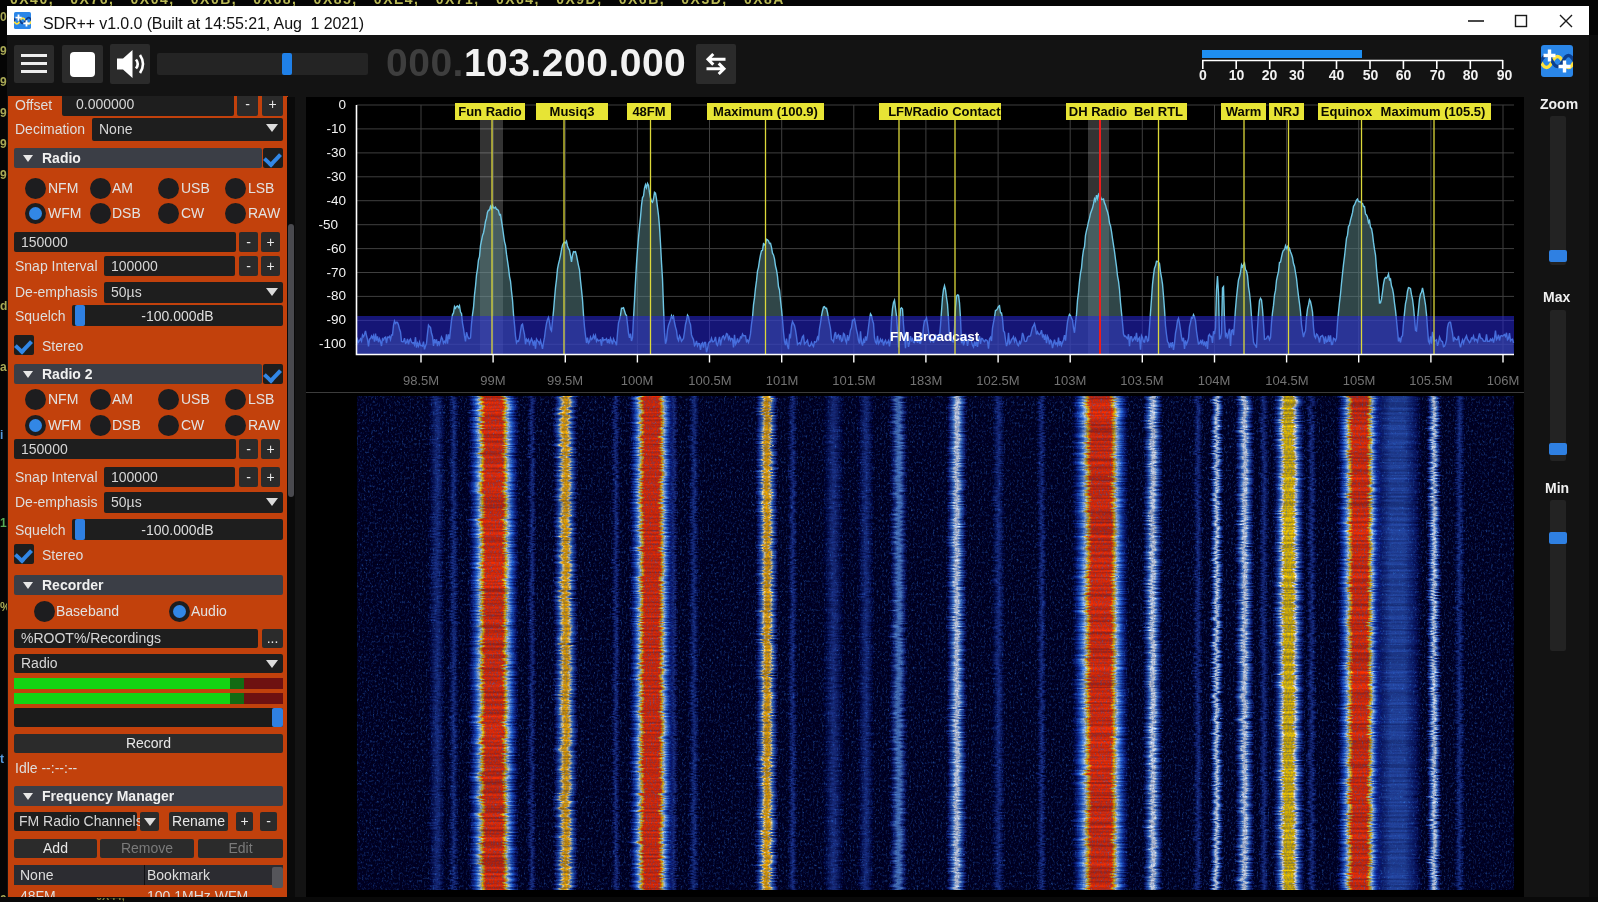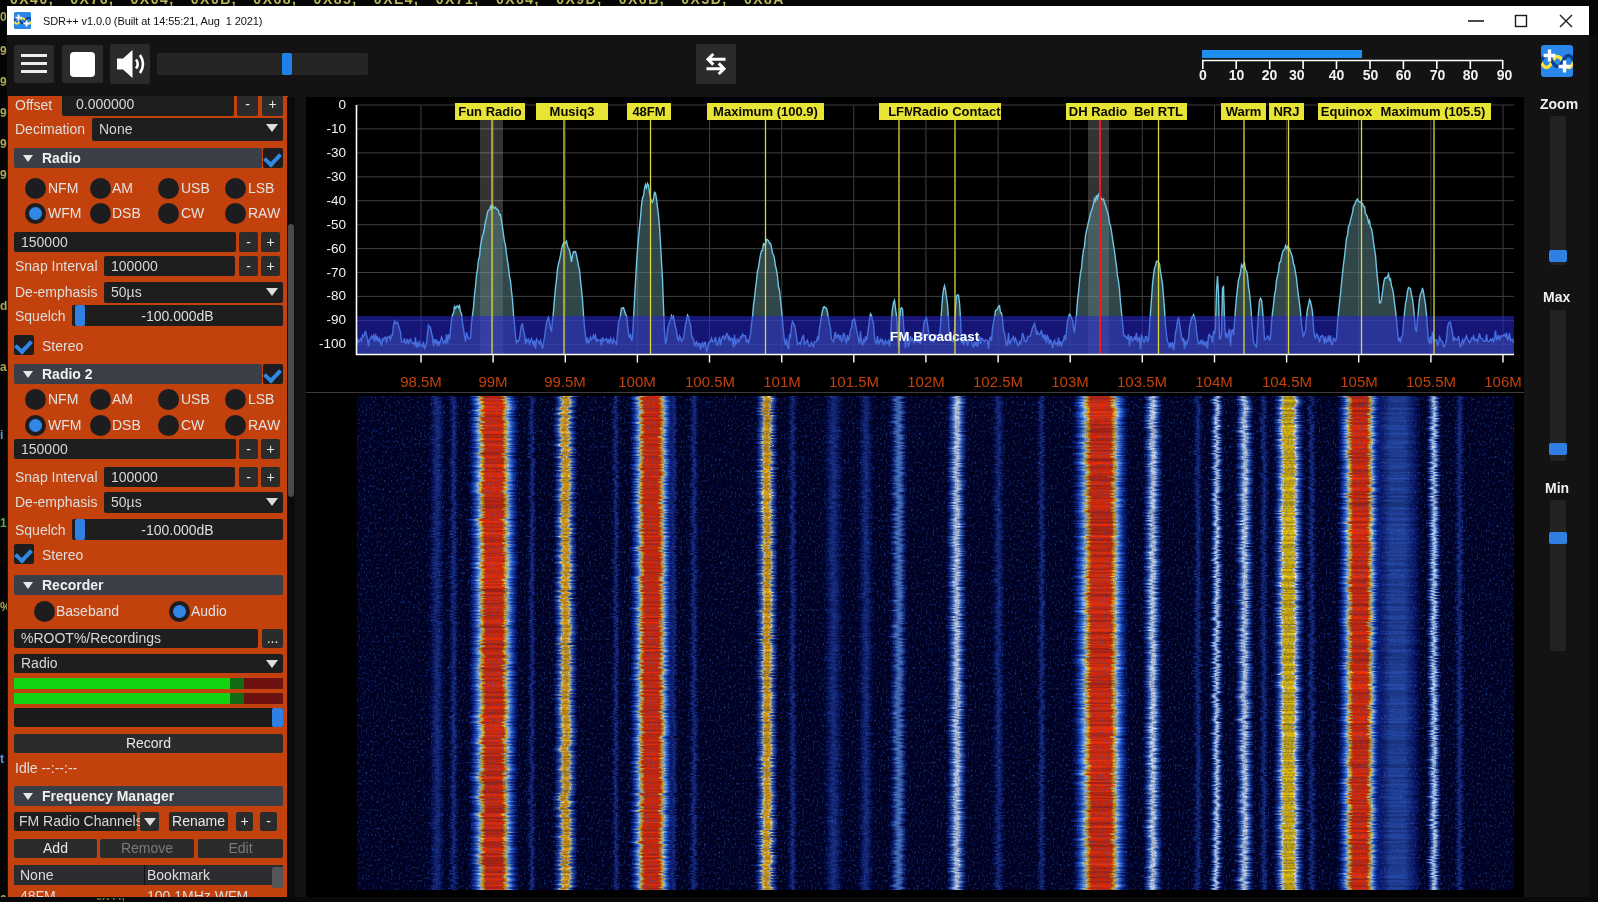--- a/index.html
+++ b/index.html
@@ -1,20 +1,20 @@
 <!DOCTYPE html>
 <html><head><meta charset="utf-8"><style>
 *{margin:0;padding:0;box-sizing:border-box}
 html,body{width:1598px;height:902px;overflow:hidden;background:#0a0a0a;font-family:"Liberation Sans",sans-serif;}
 .abs{position:absolute}
 #stage{position:absolute;left:0;top:0;width:1598px;height:902px;background:#050505}
 .hexrow{position:absolute;left:10px;top:0;width:775px;height:7px;color:#b9b955;font-size:14px;font-weight:bold;letter-spacing:1.5px;white-space:nowrap;overflow:hidden}.hexrow span{position:relative;top:-9px;display:inline-block}
 .lglyph{position:absolute;width:8px;font-size:12px;font-weight:bold;color:#a8a855}
 .titlebar{position:absolute;left:7px;top:6px;width:1582px;height:29px;background:#fff}
-.tb-title{position:absolute;left:36px;top:9px;font-size:11px;color:#111;letter-spacing:-0.1px}
+.tb-title{position:absolute;left:36px;top:9px;font-size:16px;color:#111;letter-spacing:-0.1px}
 .app{position:absolute;left:7px;top:35px;width:1591px;height:862px;background:#131313}
 .btn{position:absolute;background:#2b2b2b;border-radius:2px}
 .freq{position:absolute;left:386px;top:41px;font-size:39px;font-weight:bold;letter-spacing:0.5px;color:#f2f2f2;white-space:nowrap}
 .freq .dim{color:#3e3e3e}
 .sidebar{position:absolute;left:8px;top:96px;width:280px;height:809px;overflow:hidden;background:#c2410c}
 .lab{position:absolute;color:#dedede;font-size:14px;white-space:nowrap}
 .field{position:absolute;background:#1e1e1e;border-radius:2px;color:#d6d6d6;font-size:14px;white-space:nowrap}
 .field span{position:relative;top:2px;left:7px}
 .sbtn{position:absolute;background:#2b2b2b;border-radius:2px;color:#e8e8e8;font-size:14px;text-align:center}
 .hdr{position:absolute;left:6px;width:248px;height:20px;background:#3b3e46;border-radius:2px;color:#f0f0f0;font-size:14px;font-weight:bold}
@@ -23,21 +23,21 @@
 .chk{position:absolute;width:20px;height:20px;background:#1d1d1d;border-radius:2px}
 .rc{position:absolute;width:21px;height:21px;border-radius:50%;background:#1d1d1f}
 .rc.on::after{content:"";position:absolute;left:4px;top:4px;width:13px;height:13px;border-radius:50%;background:#3287e6}
 .rlab{position:absolute;color:#e2e2e2;font-size:14px}
 .combo{position:absolute;background:#1e1e1e;border-radius:2px;color:#d6d6d6;font-size:14px}
 .combo .ca{position:absolute;right:5px;top:6px;width:0;height:0;border-left:6px solid transparent;border-right:6px solid transparent;border-top:8px solid #dcdcdc}
 .check::after{content:"";position:absolute;left:4px;top:2px;width:7px;height:12px;border:solid #3287e6;border-width:0 4px 4px 0;transform:rotate(43deg)}
 svg{display:block}
 .tag{position:absolute;top:103px;height:17px;background:#e7e435;color:#0a0a00;font-size:13px;font-weight:bold;text-align:center;line-height:17px;white-space:nowrap}
 .dbl{position:absolute;width:44px;text-align:right;color:#f2f2f2;font-size:13.5px}
-.fql{position:absolute;width:80px;text-align:center;color:#c2410c;font-size:15px;top:373px}
+.fql{position:absolute;width:80px;text-align:center;color:#737373;font-size:13px;top:373px}
 .rail{position:absolute;color:#f0f0f0;font-size:14px;font-weight:bold}
 .vtrack{position:absolute;width:16px;background:#232323;border-radius:2px}
 .vhandle{position:absolute;width:18px;height:12px;background:#2f80e2;border-radius:2px}
 </style></head>
 <body>
 <div id="stage">
 
   <div class="hexrow"><span>0X40,&nbsp;&nbsp; 0X76,&nbsp;&nbsp; 0X04,&nbsp;&nbsp; 0X0B,&nbsp;&nbsp; 0X68,&nbsp;&nbsp; 0X85,&nbsp;&nbsp; 0XE4,&nbsp;&nbsp; 0X71,&nbsp;&nbsp; 0X64,&nbsp;&nbsp; 0X9D,&nbsp;&nbsp; 0X6B,&nbsp;&nbsp; 0X3D,&nbsp;&nbsp; 0X8A,&nbsp;&nbsp; 0X36,&nbsp;&nbsp; 0X72,&nbsp;&nbsp; 0X44,&nbsp;&nbsp; 0X55</span></div>
   <div class="lglyph" style="top:10px">0</div>
   <div class="lglyph" style="top:44px">9</div>
@@ -88,20 +88,21 @@
   </div>
   <div class="btn" style="left:110px;top:44px;width:40px;height:40px">
     <svg class="abs" style="left:0px;top:0px" width="40" height="40" viewBox="0 0 40 40">
       <path d="M7 14.5 h6 l9.5-8.5 v28 l-9.5-8.5 h-6 z" fill="#fff"></path>
       <path d="M26 15.5 Q29.5 20 26 24.5" stroke="#fff" stroke-width="2.6" fill="none"></path>
       <path d="M30 11 Q36 20 30 29" stroke="#fff" stroke-width="2.6" fill="none"></path>
     </svg>
   </div>
   <div class="abs" style="left:157px;top:53px;width:211px;height:22px;background:#242424;border-radius:2px"></div>
   <div class="abs" style="left:282px;top:53px;width:10px;height:22px;background:#1f80e8;border-radius:2px"></div>
+  <div class="freq"><span class="dim">000.</span>103.200.000</div>
   <div class="btn" style="left:696px;top:44px;width:40px;height:40px">
     <svg class="abs" style="left:0px;top:0px" width="40" height="40" viewBox="0 0 40 40">
       <path d="M29.5 15.3 H12 M17.3 10 L12 15.3 L17.3 20.6" stroke="#fff" stroke-width="3" fill="none"></path>
       <path d="M10.5 24.7 H28 M22.7 19.4 L28 24.7 L22.7 30" stroke="#fff" stroke-width="3" fill="none"></path>
     </svg>
   </div>
 
   <div class="abs" style="left:1202px;top:50px;width:160px;height:8px;background:#1e8ef0"></div>
   <svg class="abs" style="left:1196px;top:58px" width="320" height="12" viewBox="0 0 320 12">
     <path d="M6 2.5 H307" stroke="#fff" stroke-width="1.6"></path>
@@ -208,35 +209,35 @@
         <path d="M1503.0 354.5 V362.5"></path>
       </g>
     </g>
   </svg>
 
   <div class="dbl" style="left:302px;top:97px">0</div>
   <div class="dbl" style="left:302px;top:121px">-10</div>
   <div class="dbl" style="left:302px;top:145px">-30</div>
   <div class="dbl" style="left:302px;top:169px">-30</div>
   <div class="dbl" style="left:302px;top:193px">-40</div>
-  <div class="dbl" style="left:302px;top:217px">-50</div>
+  <div class="dbl" style="left:294px;top:217px">-50</div>
   <div class="dbl" style="left:302px;top:241px">-60</div>
   <div class="dbl" style="left:302px;top:265px">-70</div>
   <div class="dbl" style="left:302px;top:288px">-80</div>
   <div class="dbl" style="left:302px;top:312px">-90</div>
   <div class="dbl" style="left:302px;top:336px">-100</div>
 
   <div class="fql" style="left:381px">98.5M</div>
   <div class="fql" style="left:453px">99M</div>
   <div class="fql" style="left:525px">99.5M</div>
   <div class="fql" style="left:597px">100M</div>
   <div class="fql" style="left:670px">100.5M</div>
   <div class="fql" style="left:742px">101M</div>
   <div class="fql" style="left:814px">101.5M</div>
-  <div class="fql" style="left:886px">102M</div>
+  <div class="fql" style="left:886px">183M</div>
   <div class="fql" style="left:958px">102.5M</div>
   <div class="fql" style="left:1030px">103M</div>
   <div class="fql" style="left:1102px">103.5M</div>
   <div class="fql" style="left:1174px">104M</div>
   <div class="fql" style="left:1247px">104.5M</div>
   <div class="fql" style="left:1319px">105M</div>
   <div class="fql" style="left:1391px">105.5M</div>
   <div class="fql" style="left:1463px">106M</div>
 
   <div class="tag" style="left:455px;width:70px">Fun Radio</div>

